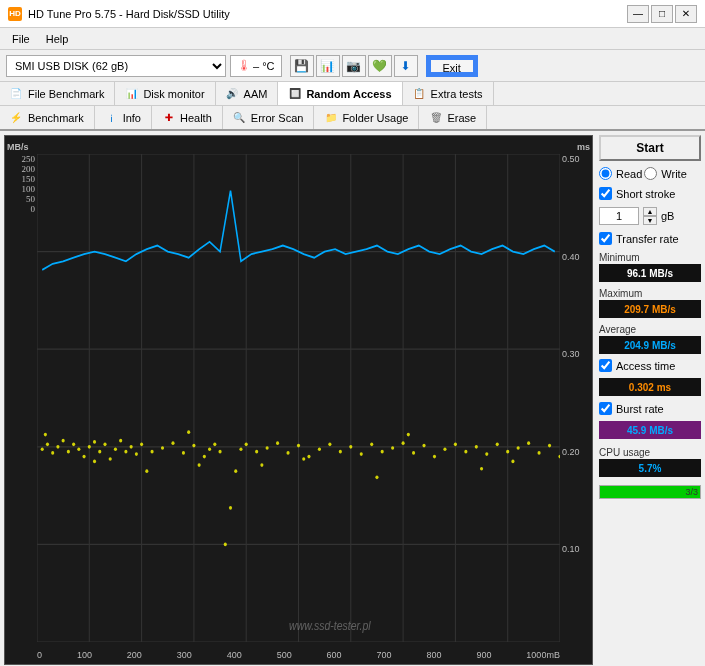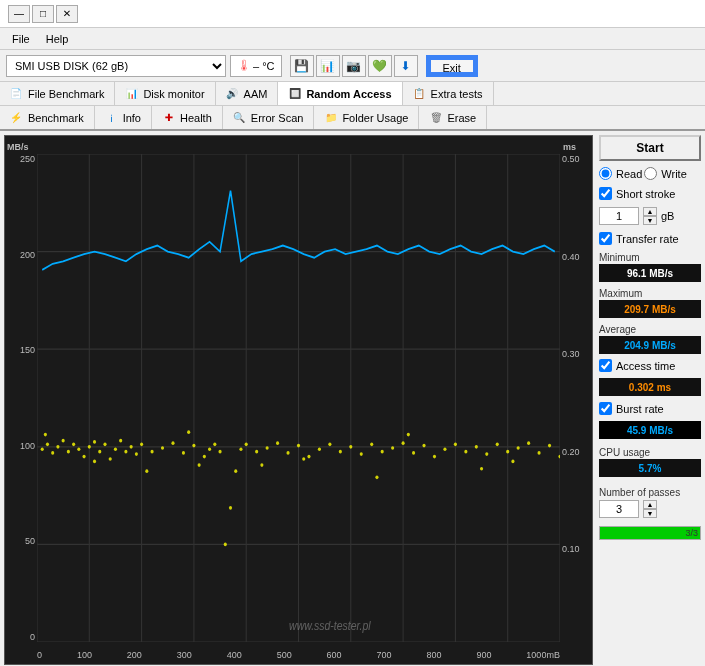--- a/index.html
+++ b/index.html
@@ -57,20 +57,24 @@
     .stat-value { height: 18px; display: flex; align-items: center; justify-content: center; font-size: 11px; font-weight: bold; }
     .stat-value.dark { background: #1a1a1a; color: white; }
     
     .passes-row { display: flex; align-items: center; gap: 4px; margin-top: 2px; }
     .passes-input { width: 40px; height: 18px; border: 1px solid #aaa; text-align: center; font-size: 11px; }
   </style>
 </head>
 <body>
 
 <div class="title-bar">
+  <div class="title-bar-left">
+    <div class="title-bar-icon">HD</div>
+    <span class="title-bar-title">HD Tune Pro 5.75 - Hard Disk/SSD Utility</span>
+  </div>
   <div class="title-bar-controls">
     <button class="title-btn">—</button>
     <button class="title-btn">□</button>
     <button class="title-btn close">✕</button>
   </div>
 </div>
 
 <div class="menu-bar">
   <div class="menu-item">File</div>
   <div class="menu-item">Help</div>
@@ -146,23 +150,23 @@
     </div>
   </div>
 </div>
 
 <div class="main-content">
 
   <div style="flex:1; margin:4px 2px 4px 4px; position:relative; background:#1a1a1a; border:1px solid #555;">
 
     <div style="position:absolute; left:2px; top:6px; font-size:9px; color:#bbb; font-weight:bold;">MB/s</div>
 
-    <div style="position:absolute; right:16px; top:6px; font-size:9px; color:#bbb; font-weight:bold;">ms</div>
-
-    <div style="position:absolute; left:2px; top:18px; bottom:22px; display:flex; flex-direction:column; justify-content:space-between; width:28px; align-items:flex-end;">
+    <div style="position:absolute; right:2px; top:6px; font-size:9px; color:#bbb; font-weight:bold;">ms</div>
+
+    <div style="position:absolute; left:2px; top:18px; bottom:22px; display:flex; flex-direction:column; width:28px; align-items:flex-end;font-family:Liberation Serif, serif;">
       <span style="font-size:9px; color:#bbb;">250</span>
       <span style="font-size:9px; color:#bbb;">200</span>
       <span style="font-size:9px; color:#bbb;">150</span>
       <span style="font-size:9px; color:#bbb;">100</span>
       <span style="font-size:9px; color:#bbb;">50</span>
       <span style="font-size:9px; color:#bbb;">0</span>
     </div>
 
     <div style="position:absolute; right:2px; top:18px; bottom:22px; display:flex; flex-direction:column; justify-content:space-between; width:28px; align-items:flex-start;">
       <span style="font-size:9px; color:#bbb;">0.50</span>
@@ -348,37 +352,27 @@
     <label class="checkbox-item">
       <input type="checkbox" checked="" style="">
       <span>Access time</span>
     </label>
     <div class="stat-value" style="background:#111; color:#ff8c00; font-size:10px; font-weight:bold; padding:1px 4px; margin-top:1px;">0.302 ms</div>
 
     <label class="checkbox-item" style="margin-top:2px;">
       <input type="checkbox" checked="" style="">
       <span>Burst rate</span>
     </label>
-    <div class="stat-value" style="background:#000000; color:#00aaff; font-size:10px; font-weight:bold; padding:1px 8px; margin-top:1px;">45.9 MB/s</div>
+    <div class="stat-value" style="background:#701a75; color:#00aaff; font-size:10px; font-weight:bold; padding:1px 8px; margin-top:1px;">45.9 MB/s</div>
 
     <div style="margin-top:2px;">
       <div class="stat-label">CPU usage</div>
       <div class="stat-value" style="background:#111; color:#00aaff; font-size:10px; font-weight:bold; padding:9px 4px; margin-top:1px;">5.7%</div>
     </div>
 
-    <div style="margin-top:4px;">
-      <div class="stat-label">Number of passes</div>
-      <div class="passes-row">
-        <input type="text" class="passes-input" value="3" style="">
-        <div class="spin-btns">
-          <button class="spin-btn">▲</button>
-          <button class="spin-btn">▼</button>
-        </div>
-      </div>
-    </div>
 
     <div style="margin-top:4px; height:14px; background:#ddd; border:1px solid #aaa; position:relative; width:100%;">
       <div style="height:100%; width:100%; background:#00cc00;"></div>
       <span style="position:absolute; right:2px; top:1px; font-size:9px; color:#333;">3/3</span>
     </div>
   </div>
 
 </div>
 
 </body></html>

